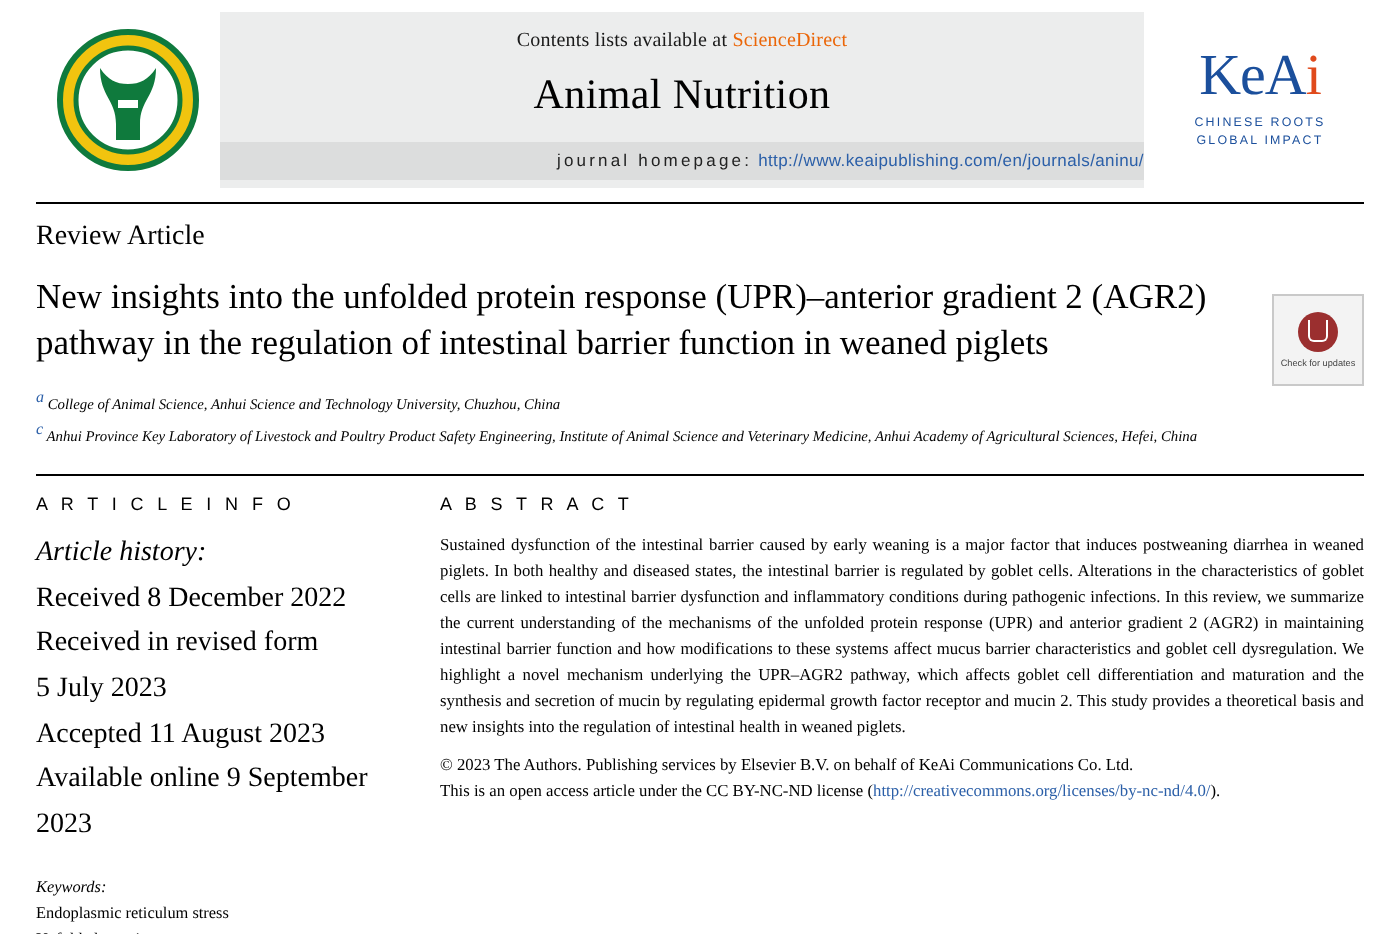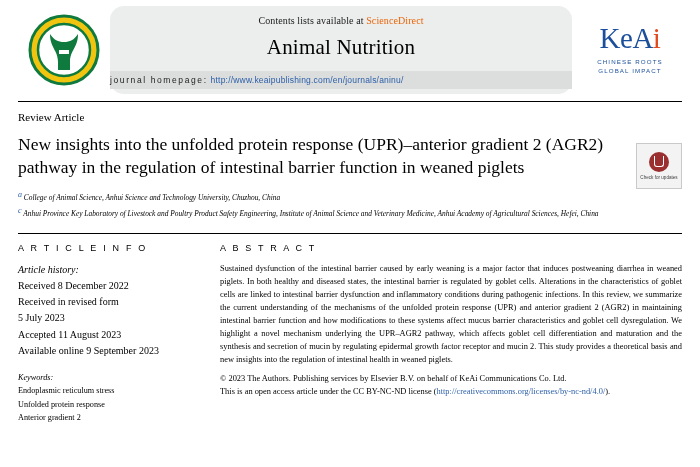--- a/index.html
+++ b/index.html
@@ -38,39 +38,38 @@
   .logo-left svg { display: block; }
 
   .masthead-center {
     flex: 1;
     background: #eceded;
     display: flex;
     flex-direction: column;
     justify-content: center;
     align-items: center;
     padding: 4px 0 0 0;
-    border-radius: 14px;
   }
   .contents-line {
     font-size: 10px;
     color: #1a1a1a;
     letter-spacing: .1px;
   }
   .contents-line .sd {
     color: #eb6608;
   }
   .journal-title {
     font-size: 21px;
     margin: 9px 0 11px 0;
     letter-spacing: .2px;
   }
   .homepage-bar {
     width: 100%;
     background: #dcdddd;
-    text-align: left;
+    text-align: right;
     font-size: 9.5px;
     padding: 4px 0;
     letter-spacing: .6px;
     box-sizing: border-box;
   }
   .homepage-bar .label {
     color: #222;
     font-family: "Liberation Sans", sans-serif;
     letter-spacing: 1.6px;
     font-size: 8.5px;
@@ -108,21 +107,21 @@
   }
 
   .rule {
     border-top: 1.5px solid #000;
     margin: 7px 0 0 0;
   }
 
   
   .article-type {
     font-family: "Liberation Serif", serif;
-    font-size: 11px;
+    font-size: 14px;
     margin: 9px 0 10px 0;
   }
   .title-row {
     display: flex;
     align-items: flex-start;
   }
   .title {
     flex: 1;
     font-size: 17.5px;
     line-height: 1.32;
@@ -208,21 +207,21 @@
     box-sizing: border-box;
   }
   .sec-head {
     font-family: "Liberation Sans", sans-serif;
     font-size: 9px;
     letter-spacing: 2.2px;
     margin-bottom: 9px;
     color: #000;
   }
   .meta-block {
-    font-size: 10px;
+    font-size: 14px;
     line-height: 1.62;
   }
   .meta-block .hdr {
     font-style: italic;
   }
   .kw-block {
     margin-top: 12px;
     font-size: 8.2px;
     line-height: 1.62;
   }

